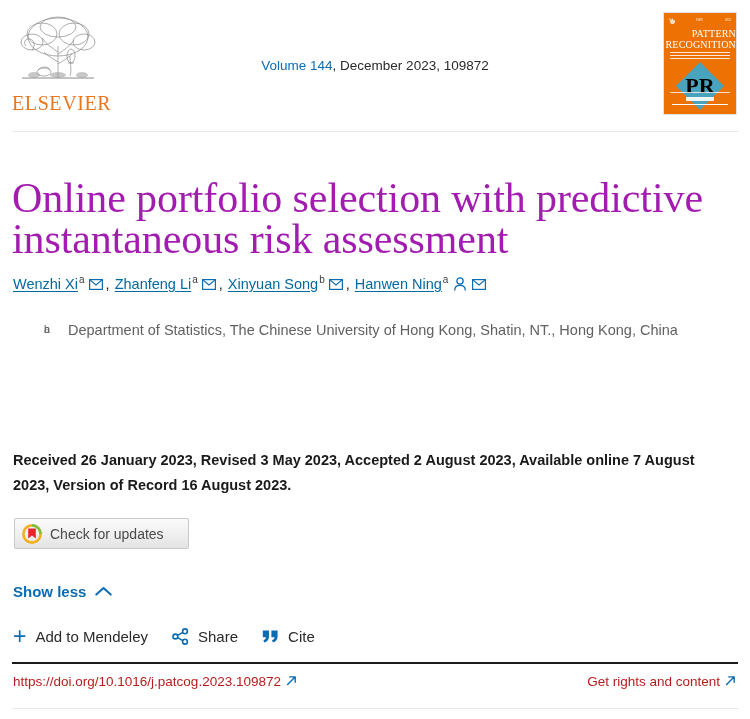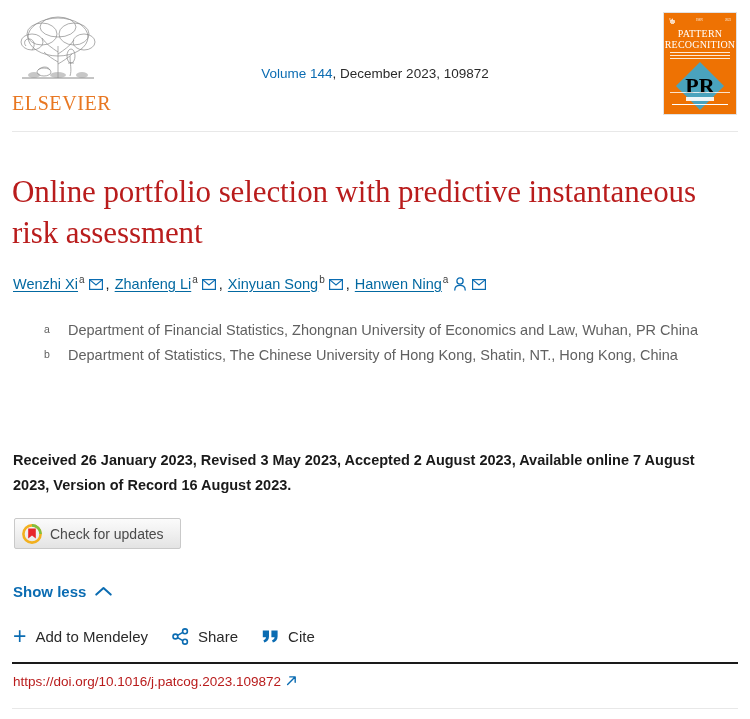--- a/index.html
+++ b/index.html
@@ -45,21 +45,21 @@
     text-align: center;
   }
   .journal-title {
     font-family: "Liberation Serif", serif;
     font-size: 23px;
     color: #1a1a1a;
     font-weight: 400;
     letter-spacing: 0.1px;
   }
   .journal-meta {
-    margin-top: 26px;
+    margin-top: 18px;
     font-size: 13.5px;
     color: #2a2a2a;
   }
   .journal-meta .vol {
     color: #0b6cb2;
   }
   .cover {
     position: absolute;
     right: 13px; top: 12px;
     width: 74px; height: 103px;
@@ -76,21 +76,21 @@
   }
   .cover-elsevier-mark{
     position:absolute; left:5px; top:4px; width:7px; height:8px;
     background:
       radial-gradient(circle at 50% 60%, rgba(255,255,255,.9) 0 40%, transparent 41%);
     opacity:.8;
   }
   .cover-title {
     position: absolute;
     top: 15px; left: 0; right: 0;
-    text-align: center;
+    text-align: right;
     font-family: "Liberation Serif", serif;
     color: #ffffff;
     font-size: 10px;
     line-height: 11px;
     letter-spacing: .2px;
   }
   .cover-sub {
     position:absolute; top:39px; left:6px; right:6px;
     height:7px;
     background: repeating-linear-gradient(to bottom,
@@ -131,23 +131,23 @@
   .hr-light {
     position: absolute;
     left: 12px; right: 12px; top: 131px;
     height: 1px; background: #e8e8e8;
   }
 
   .article-title {
     position: absolute;
     left: 12px; right: 40px; top: 150px;
     font-family: "Liberation Serif", serif;
-    font-size: 31px;
+    font-size: 42px;
     line-height: 41px;
-    color: #b91c1c;
+    color: #a21caf;
     font-weight: 400;
     letter-spacing: -0.1px;
   }
 
   .authors {
     position: absolute;
     left: 13px; top: 270px;
     font-size: 14.5px;
     line-height: 20px;
     color: #1a1a1a;
@@ -188,21 +188,21 @@
     font-size: 14.5px;
     line-height: 25px;
     color: #1a1a1a;
     font-weight: bold;
   }
 
   .crossmark {
     position: absolute;
     left: 14px; top: 518px;
     display: flex; align-items: center;
-    height: 31px; padding: 0 16px 0 7px;
+    height: 31px; padding: 0 24px 0 7px;
     background: linear-gradient(to bottom, #fbfbfb 0%, #f0f0f0 50%, #e3e3e3 100%);
     border: 1px solid #c9c9c9;
     border-radius: 2px;
     cursor: pointer;
   }
   .crossmark-label {
     font-size: 14px;
     color: #4a4a4a;
     margin-left: 8px;
   }
@@ -353,21 +353,20 @@
           <path d="M1.8 13 C1.8 9.6 4.2 8.3 7 8.3 C9.8 8.3 12.2 9.6 12.2 13" fill="none" stroke="#0b6cb2" stroke-width="1.3" stroke-linecap="round"></path>
         </svg><svg class="icon-env" width="14" height="11" viewBox="0 0 14 11">
           <rect x="0.6" y="0.6" width="12.8" height="9.8" fill="none" stroke="#0b6cb2" stroke-width="1.2"></rect>
           <path d="M0.6 0.6 L7 6 L13.4 0.6" fill="none" stroke="#0b6cb2" stroke-width="1.2"></path>
         </svg></span>
   </div>
 
   <div class="affiliations">
     <div class="aff-row">
       <span class="aff-mark">a</span>
-      <span>Department of Financial Statistics, Zhongnan University of Economics and Law, Wuhan, PR China</span>
     </div>
     <div class="aff-row">
       <span class="aff-mark">b</span>
       <span>Department of Statistics, The Chinese University of Hong Kong, Shatin, NT., Hong Kong, China</span>
     </div>
   </div>
 
   <div class="dates">Received 26 January 2023, Revised 3 May 2023, Accepted 2 August 2023, Available online 7 August 2023, Version of Record 16 August 2023.</div>
 
   <div class="crossmark">
@@ -416,17 +415,20 @@
     </div>
   </div>
 
   <div class="hr-dark"></div>
 
   <div class="footer-links">
     <span class="flink"><span>https://doi.org/10.1016/j.patcog.2023.109872</span><svg class="ext" width="11" height="11" viewBox="0 0 11 11">
           <path d="M1.6 9.4 L9 2 M3.8 1.9 L9.2 1.9 L9.2 7.3" fill="none" stroke="#0b6cb2" stroke-width="1.4" stroke-linecap="round" stroke-linejoin="round"></path>
         </svg></span>
 
+    <span class="flink"><span>Get rights and content</span><svg class="ext" width="11" height="11" viewBox="0 0 11 11">
+          <path d="M1.6 9.4 L9 2 M3.8 1.9 L9.2 1.9 L9.2 7.3" fill="none" stroke="#0b6cb2" stroke-width="1.4" stroke-linecap="round" stroke-linejoin="round"></path>
+        </svg></span>
   </div>
 
   <div class="hr-bottom"></div>
 
 </div>
 
 </body></html>

